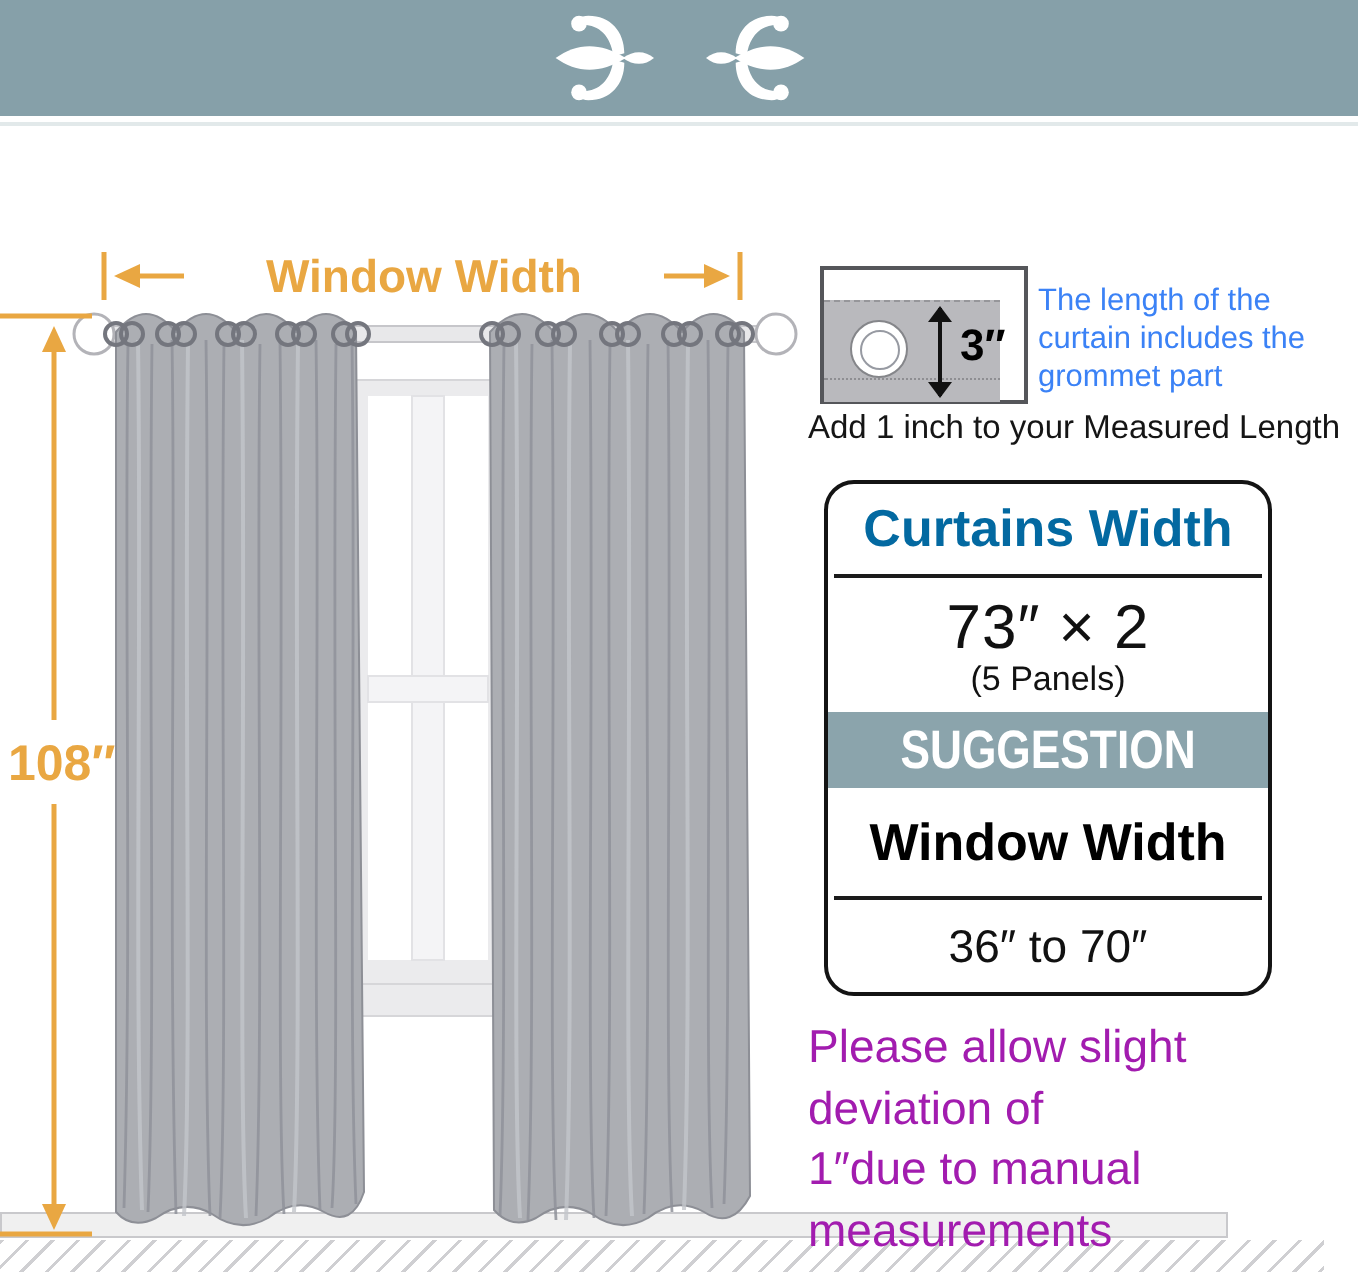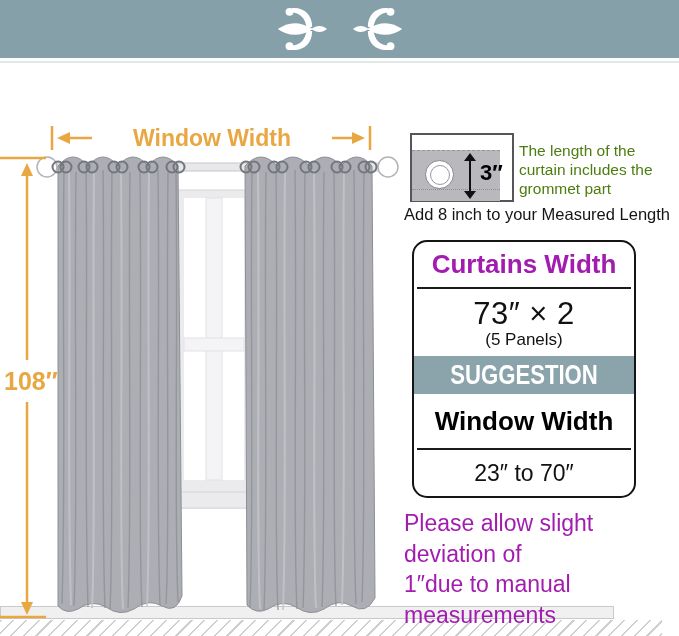--- a/index.html
+++ b/index.html
@@ -44,29 +44,29 @@
                       display:flex;align-items:center;justify-content:center;}
   .grommet-ring-inner{width:20px;height:20px;border-radius:50%;background:#fff;
                       border:1px solid #979aa2;box-sizing:border-box;}
   .g-arrow{position:absolute;left:52px;top:3px;width:12px;height:44px;}
   .g-arrow .line{position:absolute;left:5px;top:0;width:1.6px;height:44px;background:#111;}
   .g-arrow .head-up{position:absolute;left:0;top:-1px;width:0;height:0;
      border-left:6px solid transparent;border-right:6px solid transparent;border-bottom:8px solid #111;}
   .g-arrow .head-down{position:absolute;left:0;bottom:-1px;width:0;height:0;
      border-left:6px solid transparent;border-right:6px solid transparent;border-top:8px solid #111;}
   .g-depth{position:absolute;left:68px;top:9px;font-size:22px;font-weight:bold;color:#000;}
-  .grommet-desc{left:519px;top:141px;width:156px;font-size:15.5px;line-height:1.24;color:#4d7c0f;}
+  .grommet-desc{left:519px;top:141px;width:156px;font-size:15.5px;line-height:1.24;color:#3b82f6;}
   .add-note{left:404px;top:205px;width:275px;font-size:16.5px;color:#151515;}
 
   
   .size-table{left:412px;top:240px;width:224px;height:258px;border:2.5px solid #141414;
               border-radius:15px;box-sizing:border-box;background:#fff;overflow:hidden;
               display:flex;flex-direction:column;}
   .st-row{display:flex;flex-direction:column;align-items:center;justify-content:center;}
-  .st-head{height:45px;font-size:26px;font-weight:bold;color:#a21caf;}
+  .st-head{height:45px;font-size:26px;font-weight:bold;color:#0369a1;}
   .st-div{height:0;border-top:2px solid #1b1b1b;margin:0 3px;}
   .st-value-wrap{height:67px;}
   .st-value{font-size:31px;font-weight:normal;color:#111;letter-spacing:.5px;}
   .st-sub{font-size:17px;color:#111;margin-top:-2px;}
   .st-suggestion{height:38px;background:#8ba4ac;display:flex;align-items:center;justify-content:center;}
   .st-suggestion span{color:#fff;font-weight:bold;font-size:27px;letter-spacing:0;
                       transform:scaleX(.82);display:inline-block;}
   .st-head2{height:54px;font-size:26px;font-weight:bold;color:#000;}
   .st-value2{height:46px;font-size:23px;color:#111;}
 
@@ -215,33 +215,33 @@
     </div>
     <div class="g-arrow">
       <div class="head-up"></div>
         <div class="line"></div>
         <div class="head-down"></div>
     </div>
     <div class="g-depth">3″</div>
   </div>
 </div>
 <div class="abs grommet-desc">The length of the curtain includes the grommet part</div>
-<div class="abs add-note">Add 8 inch to your Measured Length</div>
+<div class="abs add-note">Add 1 inch to your Measured Length</div>
 
 <div class="abs size-table">
   <div class="st-row st-head">Curtains Width</div>
   <div class="st-div"></div>
   <div class="st-row st-value-wrap">
     <span class="st-value">73″ × 2</span>
     <span class="st-sub">(5 Panels)</span>
   </div>
   <div class="st-suggestion">
     <span>SUGGESTION</span>
   </div>
   <div class="st-row st-head2">Window Width</div>
   <div class="st-div"></div>
-  <div class="st-row st-value2">23″ to 70″</div>
+  <div class="st-row st-value2">36″ to 70″</div>
 </div>
 
 <div class="abs footer-note">
   <span style="display:block">Please allow slight deviation of</span>
   <span style="display:block">1″due to manual measurements</span>
 </div>
 
 </body></html>

